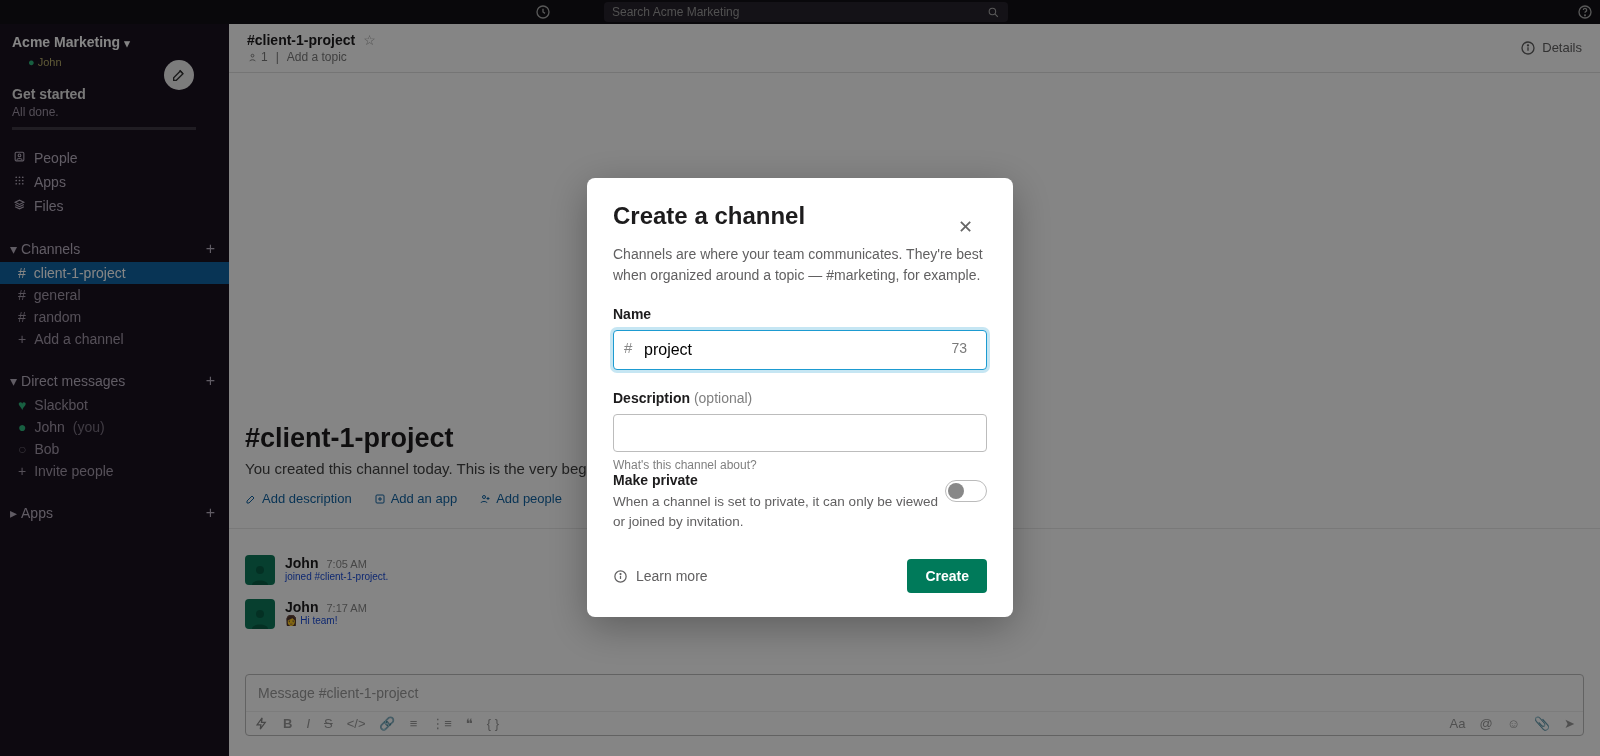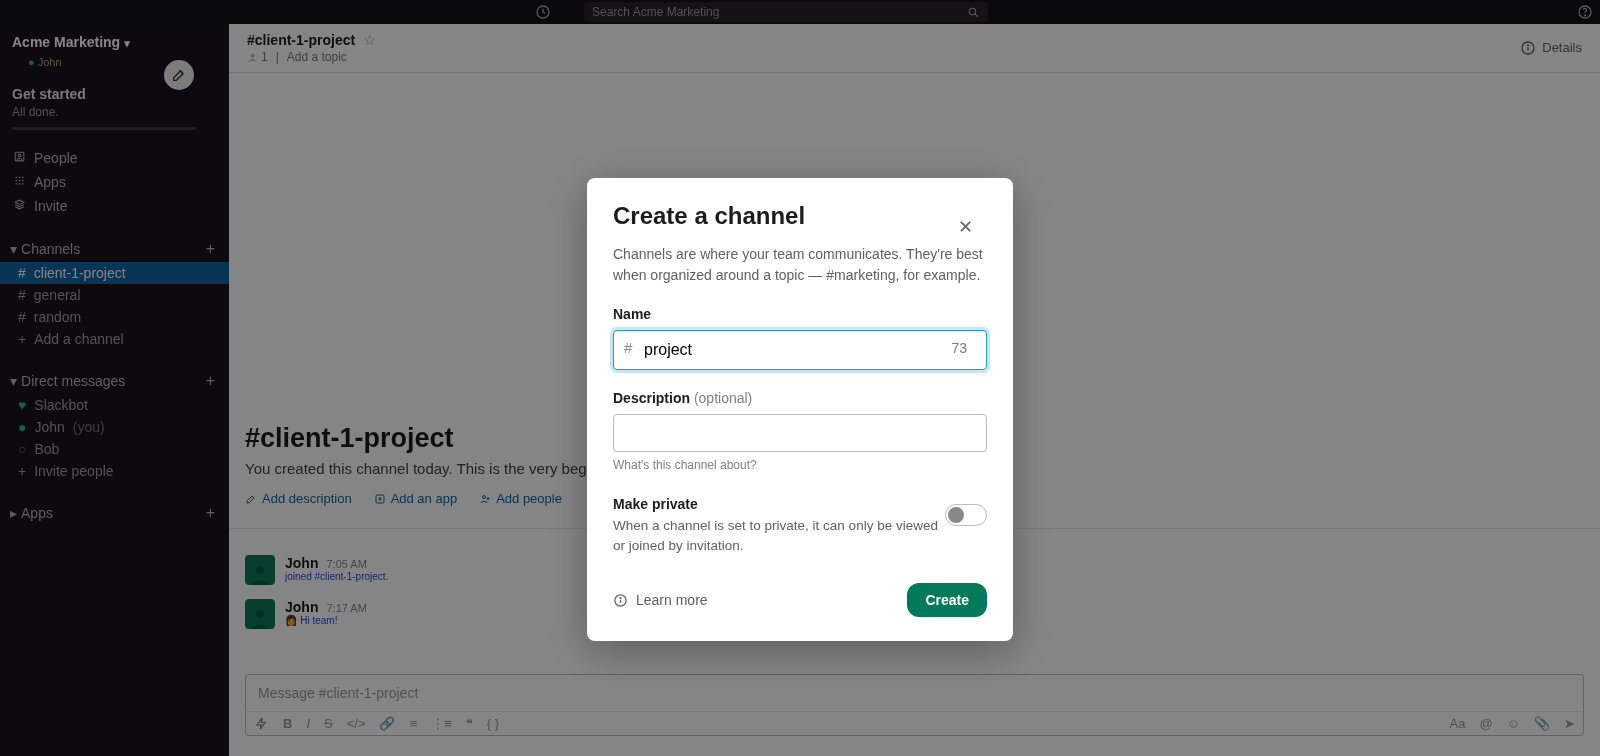--- a/index.html
+++ b/index.html
@@ -1,20 +1,20 @@
 <!DOCTYPE html>
 <html><head>
 <meta charset="utf-8">
 <style>
 *{box-sizing:border-box;margin:0;padding:0;font-family:-apple-system,BlinkMacSystemFont,"Segoe UI",Helvetica,Arial,sans-serif}
 html,body{width:1600px;height:756px;overflow:hidden}
 body{display:flex;flex-direction:column;background:#fff;color:#1d1c1d}
 .topbar{height:24px;background:#121016;display:flex;align-items:center;position:relative}
 .top-icons-left{position:absolute;left:535px;color:#aaa;display:flex;align-items:center}
-.searchbar{position:absolute;left:584px;width:404px;height:20px;background:#28232d;border-radius:4px;display:flex;align-items:center;padding:0 8px;color:#9b9b9b;font-size:12px}
+.searchbar{position:absolute;left:604px;width:404px;height:20px;background:#28232d;border-radius:4px;display:flex;align-items:center;padding:0 8px;color:#9b9b9b;font-size:12px}
 .searchbar .sp{flex:1}
 .help-ic{position:absolute;right:7px;color:#aaa}
 .main{flex:1;display:flex;min-height:0}
 .sidebar{width:229px;background:#1a1220;color:#b9b0c0;display:flex;flex-direction:column;font-size:14px}
 .ws-header{display:flex;align-items:center;padding:10px 12px 6px 12px}
 .ws-title{font-weight:800;color:#fff;font-size:14px}
 .ws-title .chev{font-size:11px;margin-left:4px}
 .ws-user{font-size:11px;color:#b7ac6a;padding:0 12px 10px 28px}
 .compose{position:absolute;left:164px;top:36px;width:30px;height:30px;border-radius:15px;background:#eee;color:#333;display:flex;align-items:center;justify-content:center}
 .gs{padding:8px 12px 0 12px}
@@ -65,30 +65,30 @@
 .modal-desc{color:#616061;font-size:14px;margin-top:14px;line-height:1.5}
 .field{margin-top:20px}
 .field-label{font-size:14px;font-weight:700;color:#1d1c1d}
 .field-label .opt{font-weight:400;color:#808080}
 .name-input-wrap{position:relative;margin-top:8px}
 .name-input{width:100%;height:40px;border:1px solid #1d9bd1;box-shadow:0 0 0 3px rgba(29,155,209,.25);border-radius:4px;padding:0 46px 0 30px;font-size:16px;outline:none}
 .name-hash{position:absolute;left:11px;top:9px;color:#888;font-size:15px}
 .name-count{position:absolute;right:20px;top:10px;color:#7a7a7a;font-size:14px}
 .desc-input{width:100%;height:38px;border:1px solid #bcbcbc;border-radius:4px;margin-top:8px;padding:0 10px;font-size:15px;outline:none}
 .hint{font-size:12px;color:#808080;margin-top:6px}
-.private{display:flex;margin-top:24px;gap:6px;align-items:flex-start}
+.private{display:flex;gap:6px;align-items:flex-start}
 .private .txt{flex:1}
 .private .pt{font-weight:700;font-size:14px}
 .private .pd{color:#616061;font-size:13.5px;margin-top:4px;line-height:1.45}
 .toggle{width:42px;height:22px;border:1px solid #bbb;border-radius:12px;background:#fff;position:relative;margin-top:8px}
 .toggle .knob{position:absolute;left:2px;top:2px;width:16px;height:16px;border-radius:8px;background:#888}
 .mfoot{display:flex;align-items:center;margin-top:28px}
 .learn{display:flex;align-items:flex-end;gap:8px;color:#616061;font-size:14px}
 .mfoot .sp{flex:1}
-.create-btn{background:#007a5a;color:#fff;border:0;border-radius:12px;padding:9px 18px;font-weight:700;font-size:14px}
+.create-btn{background:#007a5a;color:#fff;border:0;border-radius:4px;padding:9px 18px;font-weight:700;font-size:14px}
 svg{display:block}
 </style>
 </head>
 <body>
 
 <div class="topbar">
   <span class="top-icons-left">
     <svg width="16" height="16" viewBox="0 0 24 24" fill="none" stroke="#aaa" stroke-width="2">
         <circle cx="12" cy="12" r="9"></circle>
         <path d="M12 7v5l3 2"></path>
@@ -160,21 +160,21 @@
           <span>Apps</span>
         </div>
       <div class="nav-item">
           <span class="ic">
             <svg width="13" height="13" viewBox="0 0 24 24" fill="none" stroke="#b9b0c0" stroke-width="2">
               <path d="M4 8l8-4 8 4-8 4-8-4z"></path>
               <path d="M4 12l8 4 8-4"></path>
               <path d="M4 16l8 4 8-4"></path>
             </svg>
           </span>
-          <span>Invite</span>
+          <span>Files</span>
         </div>
     </div>
 
     <div class="section">
       <div class="section-head">
           <span>▾</span>
           <span class="lbl">Channels</span>
           <span class="plus">+</span>
         </div>
       <div class="ch-item active">

